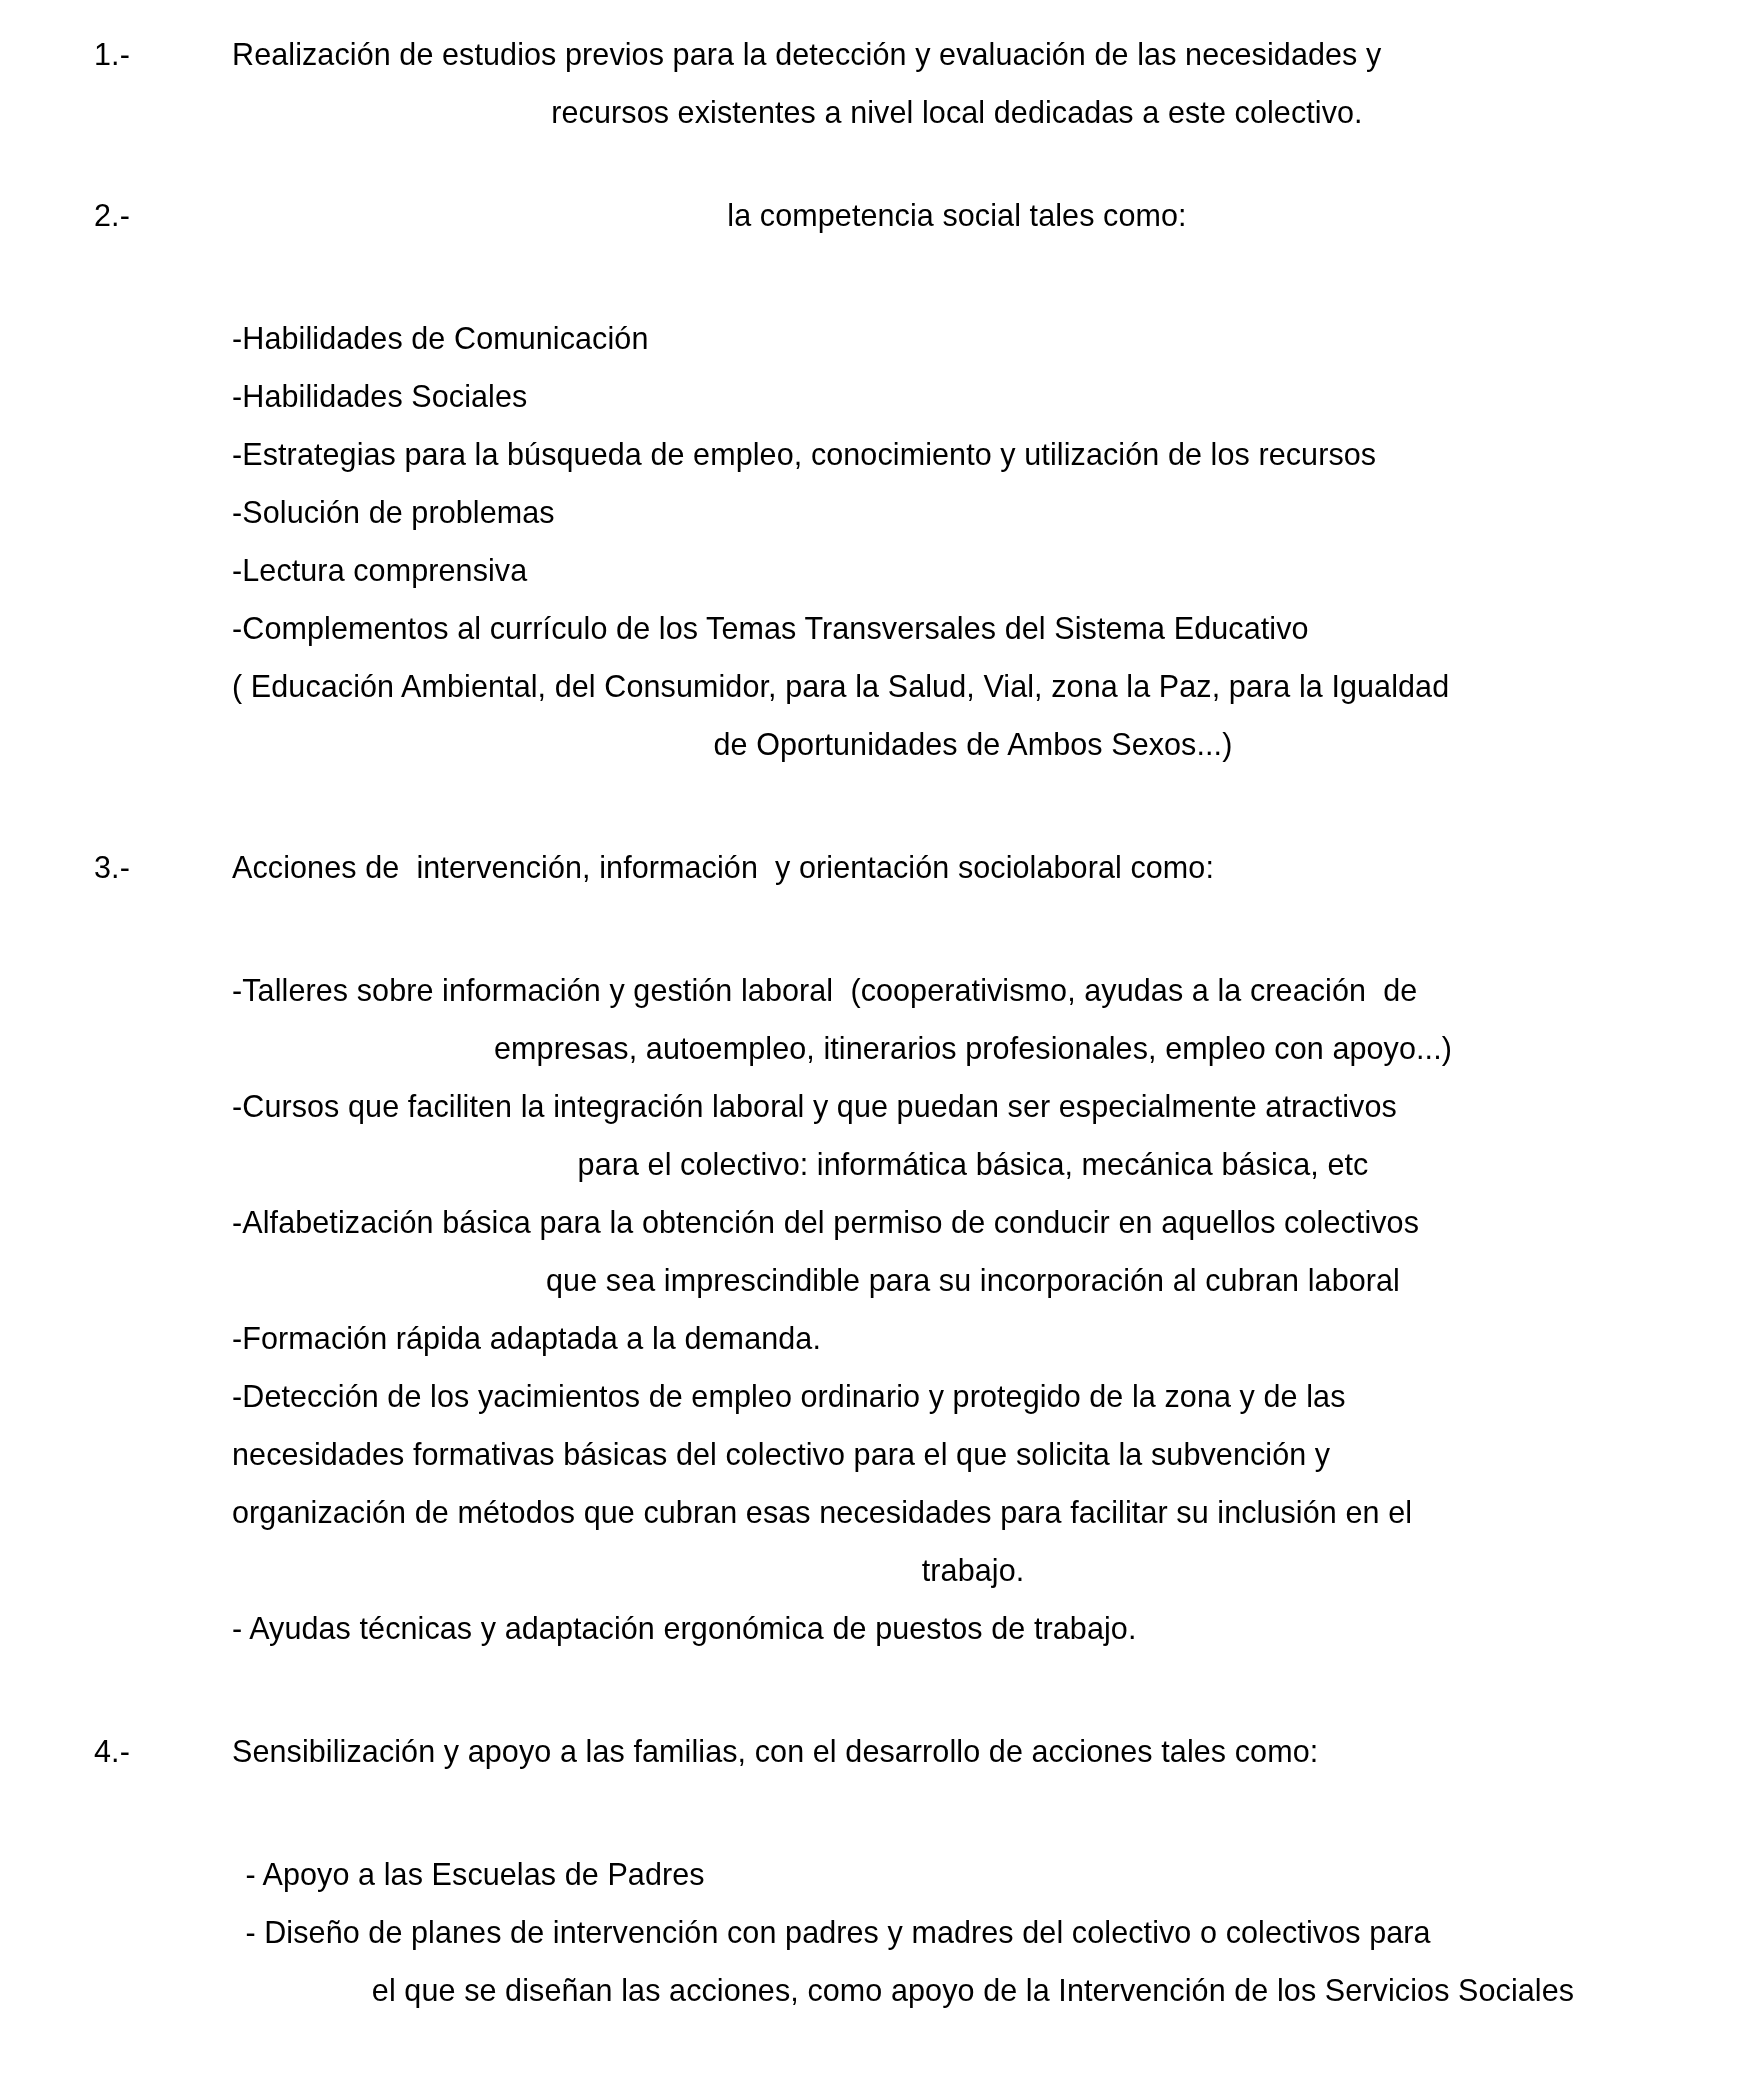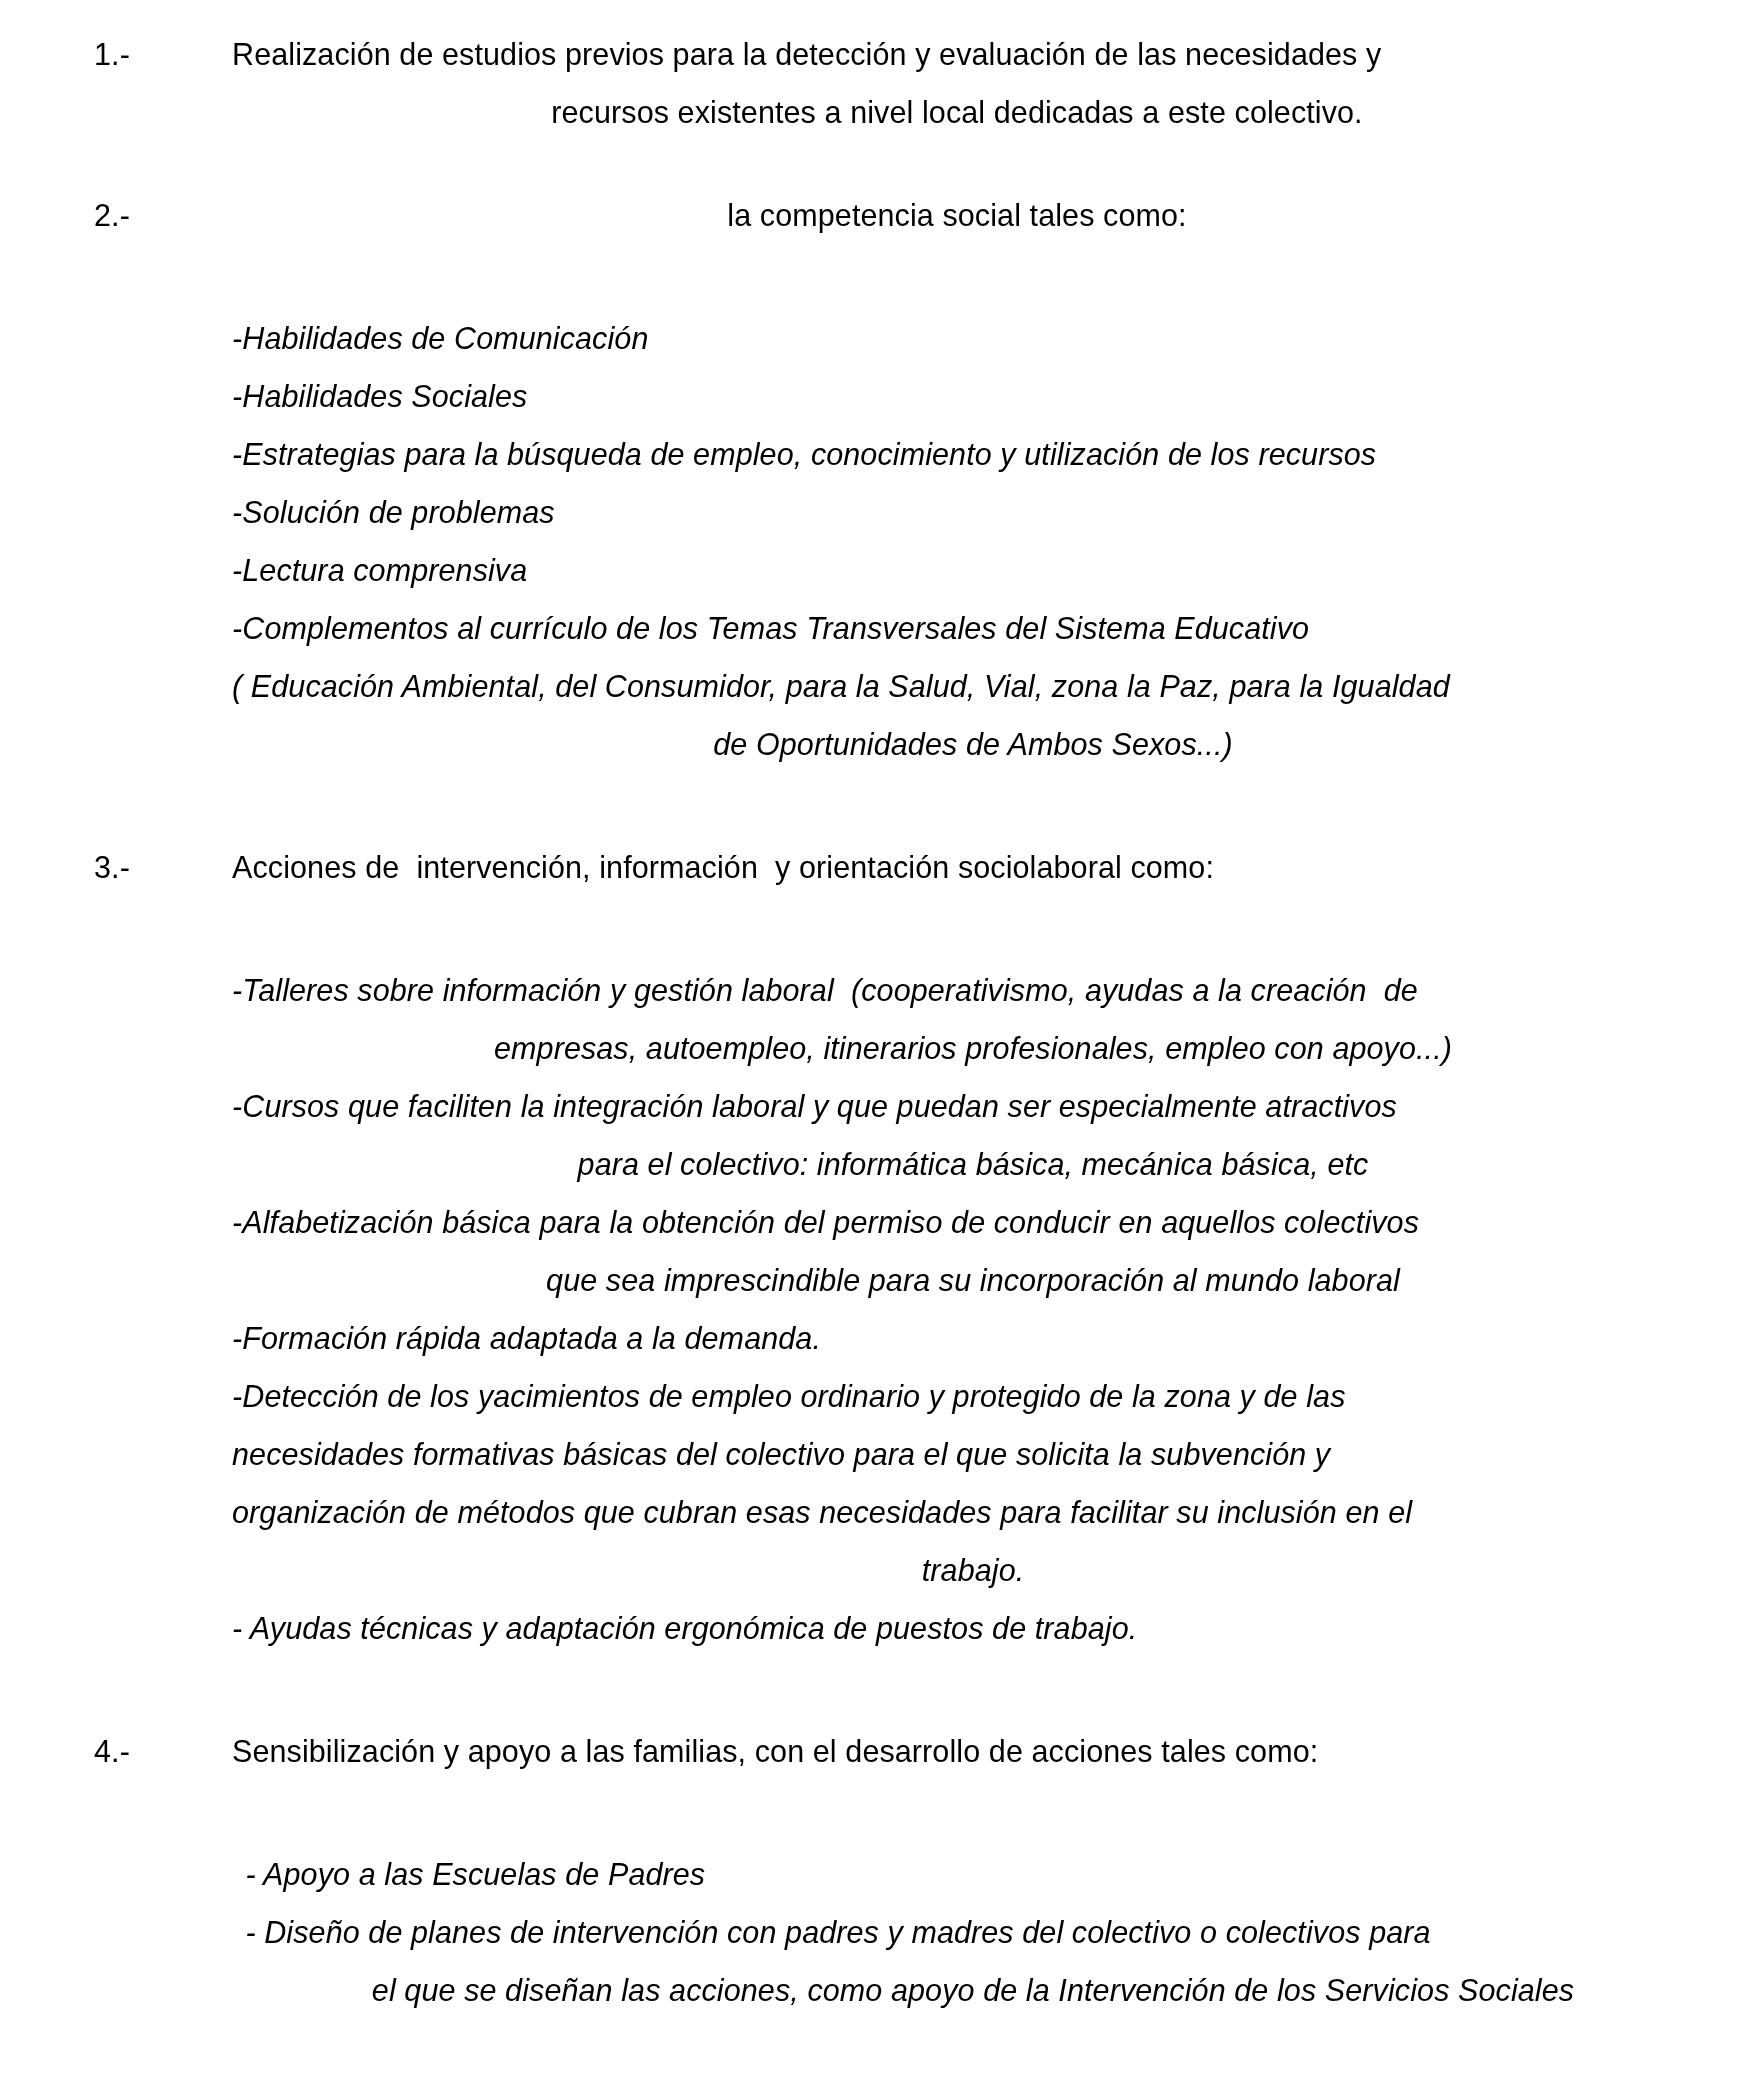--- a/index.html
+++ b/index.html
@@ -56,21 +56,20 @@
   }
 
   
   .subblock {
     box-sizing: border-box;
     padding-left: 232px;
     padding-right: 30px;
     font-size: 30.5px;
     line-height: 58px;
     letter-spacing: 0.1px;
-    font-style: italic;
   }
   .subline {
     text-align: left;
     white-space: pre-wrap;
   }
   .subline.justified {
     text-align: justify;
     text-justify: inter-word;
   }
   .subline.lastline {
@@ -131,21 +130,21 @@
     </div>
 
     <div class="gap-lg"></div>
 
     <div class="subblock">
       <div class="subline justified">-Talleres sobre información y gestión laboral  (cooperativismo, ayudas a la creación  de</div>
       <div class="subline lastline">empresas, autoempleo, itinerarios profesionales, empleo con apoyo...)</div>
       <div class="subline justified">-Cursos que faciliten la integración laboral y que puedan ser especialmente atractivos</div>
       <div class="subline lastline">para el colectivo: informática básica, mecánica básica, etc</div>
       <div class="subline justified">-Alfabetización básica para la obtención del permiso de conducir en aquellos colectivos</div>
-      <div class="subline lastline">que sea imprescindible para su incorporación al mundo laboral</div>
+      <div class="subline lastline">que sea imprescindible para su incorporación al cubran laboral</div>
       <div class="subline">-Formación rápida adaptada a la demanda.</div>
       <div class="subline justified">-Detección de los yacimientos de empleo ordinario y protegido de la zona y de las</div>
       <div class="subline justified">necesidades formativas básicas del colectivo para el que solicita la subvención y</div>
       <div class="subline justified">organización de métodos que cubran esas necesidades para facilitar su inclusión en el</div>
       <div class="subline lastline">trabajo.</div>
       <div class="subline">- Ayudas técnicas y adaptación ergonómica de puestos de trabajo.</div>
     </div>
 
     <div class="gap-lg"></div>
 

